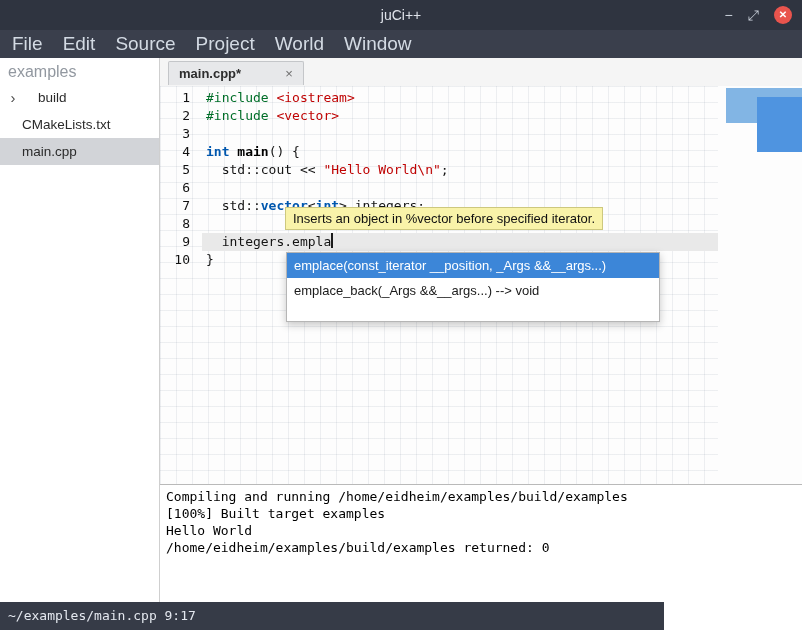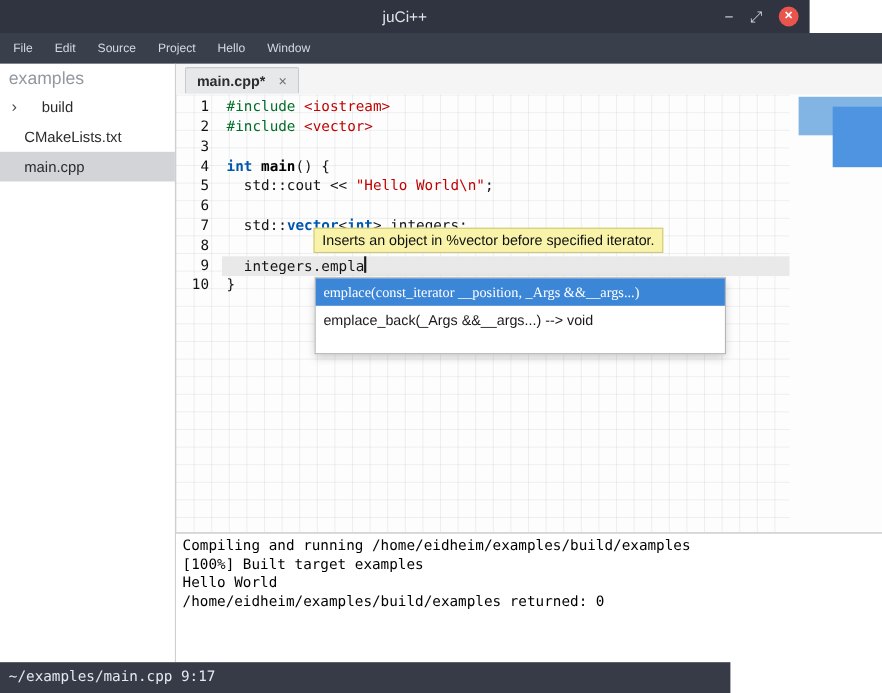--- a/index.html
+++ b/index.html
@@ -1,42 +1,42 @@
 <!DOCTYPE html>
 <html><head>
 <meta charset="utf-8">
 <style>
   html,body{margin:0;padding:0;}
   body{font-family:"Liberation Sans",sans-serif;background:#fff;}
   #app{position:relative;width:802px;height:630px;overflow:hidden;background:#fff;}
 
   
-  .titlebar{position:absolute;left:0;top:0;width:736px;height:30px;background:#2f3440;}
+  .titlebar{position:absolute;left:0;top:0;width:802px;height:30px;background:#2f3440;}
   .titlebar .title{position:absolute;left:0;right:0;top:0;line-height:30px;text-align:center;color:#dfe3ea;font-size:14px;}
   .controls{position:absolute;right:10px;top:0;height:30px;display:flex;align-items:center;gap:15px;}
   .ctrl{color:#c9d0da;font-size:14px;line-height:1;cursor:default;}
   .ctrl.close{width:18px;height:18px;border-radius:50%;background:#e9544d;display:flex;align-items:center;justify-content:center;}
   .ctrl.close .x{color:#fff;font-size:10px;font-weight:bold;line-height:1;}
 
   
   .menubar{position:absolute;left:0;top:30px;width:802px;height:28px;background:#3a3f4c;display:flex;align-items:center;padding-left:2px;box-sizing:border-box;}
-  .menu-item{color:#d3dae3;font-size:11px;line-height:28px;padding:0 10px;}
+  .menu-item{color:#d3dae3;font-size:19px;line-height:28px;padding:0 10px;}
 
   
   .sidebar{position:absolute;left:0;top:58px;width:160px;height:544px;background:#fff;border-right:1px solid #cfcfcf;box-sizing:border-box;}
   .side-header{color:#9298a0;font-size:16px;padding:5px 8px 4px 8px;height:17px;}
   .tree-row{height:27px;line-height:27px;font-size:13.5px;color:#2b2b2b;display:flex;align-items:center;white-space:nowrap;}
   .tree-row.selected{background:#d2d4d8;}
   .tree-row .chev{width:14px;margin-left:6px;color:#4a4a4a;font-size:15px;text-align:center;}
   .tree-row.indent .tree-label{margin-left:22px;text-align:center;}
   .tree-row .tree-label{margin-left:18px;}
 
   
   .tabbar{position:absolute;left:160px;top:58px;width:642px;height:28px;background:#f5f5f5;}
-  .tab{position:absolute;left:8px;top:3px;height:24px;background:#e7e8ea;border:1px solid #c4c6c9;border-bottom:none;border-radius:2px 2px 0 0;display:flex;align-items:center;padding:0 10px;box-sizing:border-box;}
+  .tab{position:absolute;left:8px;top:3px;height:24px;background:#e7e8ea;border:1px solid #c4c6c9;border-bottom:none;border-radius:2px 2px 0 0;display:flex;align-items:center;padding:0 10px;box-sizing:border-box;gap:32px;}
   .tab .tab-label{font-size:13px;font-weight:bold;color:#2d2d2d;}
   .tab .tabclose{margin-left:12px;color:#6e6e6e;font-size:13px;}
 
   
   .editor{position:absolute;left:160px;top:86px;width:558px;height:398px;background-color:#fdfdfd;
     background-image:linear-gradient(to right, rgba(95,110,135,0.10) 1px, transparent 1px),
                      linear-gradient(to bottom, rgba(95,110,135,0.10) 1px, transparent 1px);
     background-size:16px 16px;overflow:hidden;}
   .editor-right{position:absolute;left:718px;top:86px;width:84px;height:398px;background:#fdfdfd;}
   #code{padding-top:3px;}
@@ -55,21 +55,21 @@
   
   .scroll-track{position:absolute;left:726px;top:88px;width:76px;height:35px;background:#82b5e4;}
   .scroll-thumb{position:absolute;left:757px;top:97px;width:45px;height:55px;background:#4f94e0;}
 
   
   .tooltip{position:absolute;left:285px;top:207px;background:#f9f3a9;border:1px solid #cdc87e;color:#101010;font-size:13px;line-height:17px;padding:2px 7px;white-space:nowrap;}
 
   
   .completion{position:absolute;left:286px;top:252px;width:374px;background:#fff;border:1px solid #b5b5b5;box-shadow:0 3px 8px rgba(0,0,0,0.22);padding-bottom:18px;box-sizing:border-box;}
   .comp-row{font-size:13px;line-height:17px;padding:4px 7px;color:#1a1a1a;white-space:nowrap;overflow:hidden;}
-  .comp-row.selected{background:#3c86d8;color:#fff;font-family:Liberation Serif, serif;}
+  .comp-row.selected{background:#3c86d8;color:#fff;}
 
   
   .output{position:absolute;left:160px;top:484px;width:642px;height:88px;background:#fff;border-top:1px solid #b9b9b9;box-sizing:border-box;padding:3px 0 0 6px;overflow:hidden;}
   .out-line{font:13px/17px "DejaVu Sans Mono",monospace;color:#000;white-space:pre;}
 
   
   .statusbar{position:absolute;left:0;top:602px;width:664px;height:28px;background:#363b47;}
   .statusbar span{display:block;padding-left:8px;color:#e4e8ef;font:13px/28px "DejaVu Sans Mono",monospace;}
 </style>
 </head>
@@ -86,21 +86,21 @@
           <span class="x">✕</span>
         </span>
     </div>
   </div>
 
   <div class="menubar">
       <span class="menu-item">File</span>
       <span class="menu-item">Edit</span>
       <span class="menu-item">Source</span>
       <span class="menu-item">Project</span>
-      <span class="menu-item">Hello</span>
+      <span class="menu-item">World</span>
       <span class="menu-item">Window</span>
     </div>
 
   <div class="sidebar">
     <div class="side-header">examples</div>
     <div id="tree">
         <div class="tree-row">
           <span class="chev">›</span>
           <span class="tree-label">build</span>
         </div>

